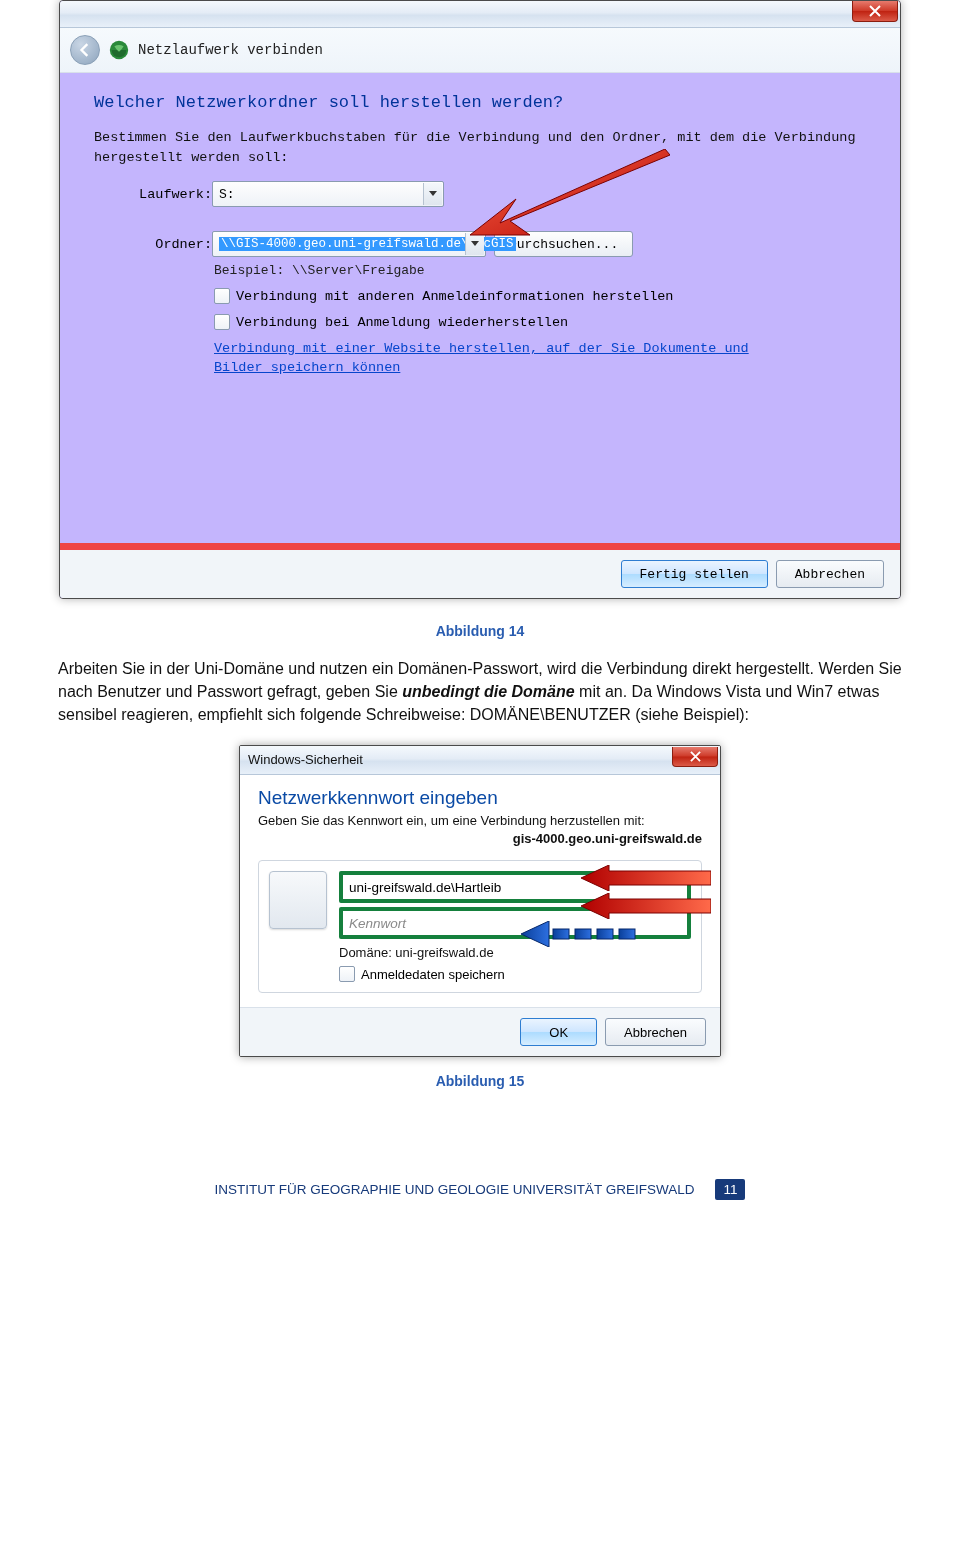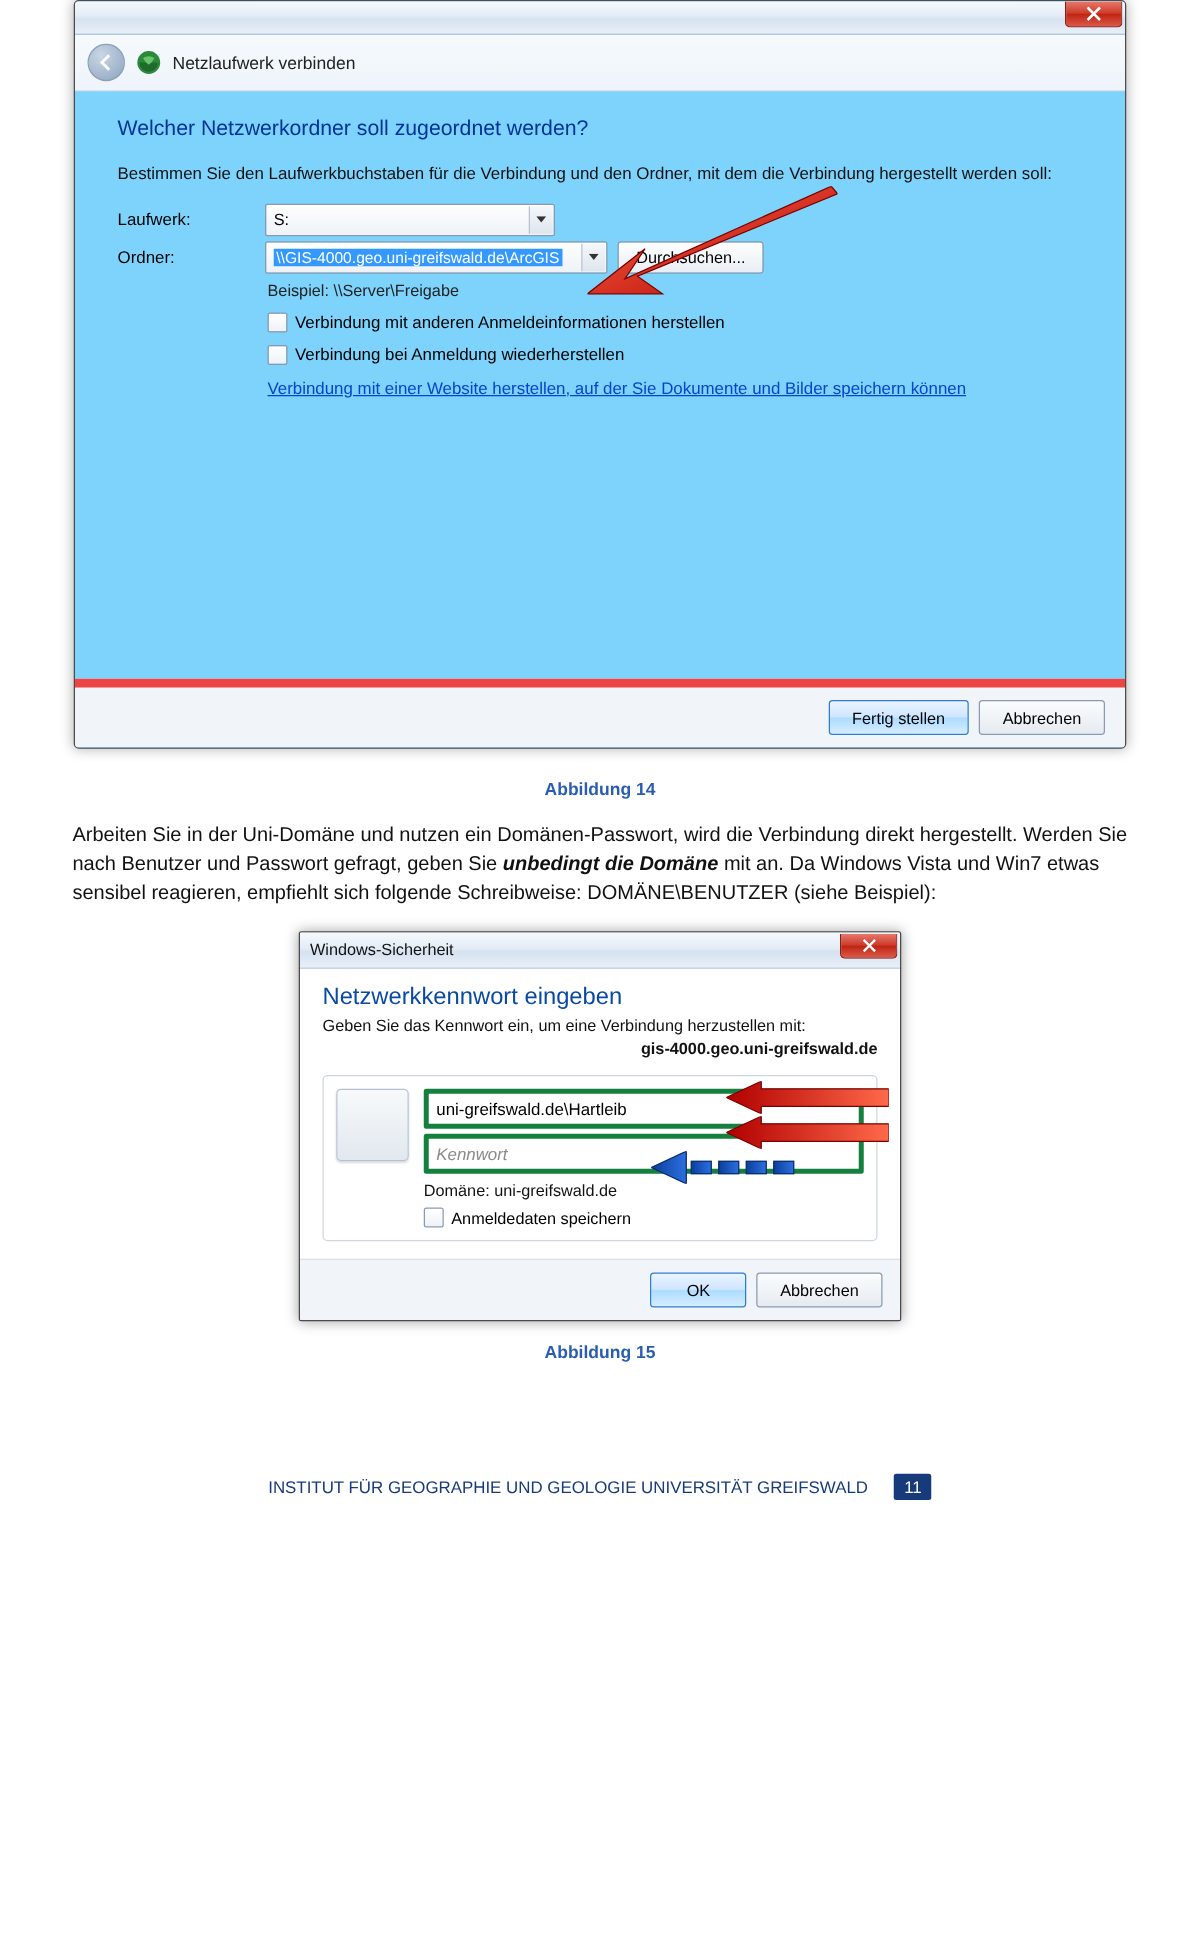--- a/index.html
+++ b/index.html
@@ -10,25 +10,26 @@
     width: 960px;
   }
   .page {
     padding: 0 58px 40px 58px;
   }
 
   
   .win-dialog {
     width: 840px;
     margin: 0 auto 24px auto;
-    background: #7dd3fc;
+    background: #c4b5fd;
     border: 1px solid #4b4b4b;
     box-shadow: 0 0 10px rgba(0,0,0,.3);
     border-radius: 4px;
     overflow: hidden;
+    font-family: Liberation Mono, monospace;
   }
   .win-titlebar {
     height: 26px;
     background: linear-gradient(to bottom, #f5f9fd 0%, #e4ecf6 45%, #d6e2f0 55%, #e8f0f9 100%);
     border-bottom: 1px solid #b7c7d9;
     position: relative;
   }
   .win-close {
     position: absolute;
     right: 2px;
@@ -83,23 +84,24 @@
   }
   .desc {
     font-size: 13.5px;
     color: #111;
     line-height: 1.45;
     margin-bottom: 14px;
   }
   .form-grid {
     display: grid;
     grid-template-columns: 118px 1fr;
-    row-gap: 4px;
+    row-gap: 24px;
     align-items: center;
     font-size: 13.5px;
+    text-align: right;
   }
   .form-row-right { display: flex; align-items: center; gap: 8px; }
   .win-select, .win-combo {
     height: 24px;
     border: 1px solid #8a9bb0;
     border-radius: 2px;
     background: linear-gradient(to bottom,#fefefe,#eef2f7);
     padding: 0 6px;
     font-size: 13px;
     display: flex;
@@ -254,21 +256,21 @@
           </svg>
     </div>
     <svg class="drive-icon" viewBox="0 0 24 24">
       <circle cx="12" cy="12" r="10" fill="#2a8a3a"></circle>
       <path d="M4 12 a8 8 0 0 0 16 0" fill="#1f6b2d"></path>
       <path d="M7 8 q5 -3 10 0 q-2 4 -5 6 q-3 -2 -5 -6" fill="#6ac46f"></path>
     </svg>
     <span class="win-header-text">Netzlaufwerk verbinden</span>
   </div>
   <div class="win-body">
-    <div class="q-title">Welcher Netzwerkordner soll zugeordnet werden?</div>
+    <div class="q-title">Welcher Netzwerkordner soll herstellen werden?</div>
     <div class="desc">Bestimmen Sie den Laufwerkbuchstaben für die Verbindung und den Ordner, mit dem die Verbindung hergestellt werden soll:</div>
 
     <div class="form-grid">
       <div>Laufwerk:</div>
       <div class="form-row-right">
         <div class="win-select">
           <span>S:</span>
           <div class="dd-btn">
             <svg viewBox="0 0 8 6">
                   <path d="M0 0 L4 5 L8 0 Z"></path>

